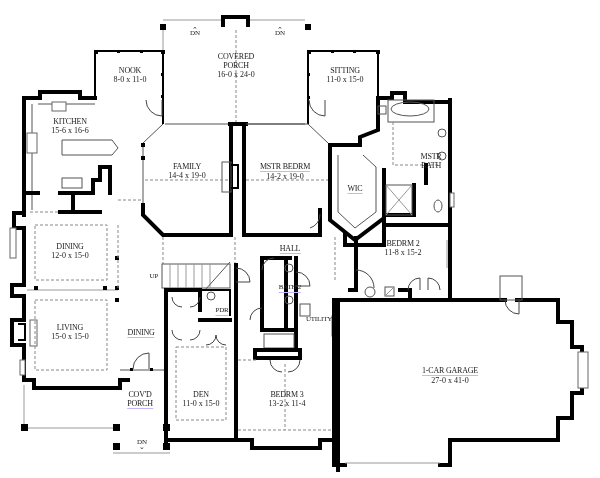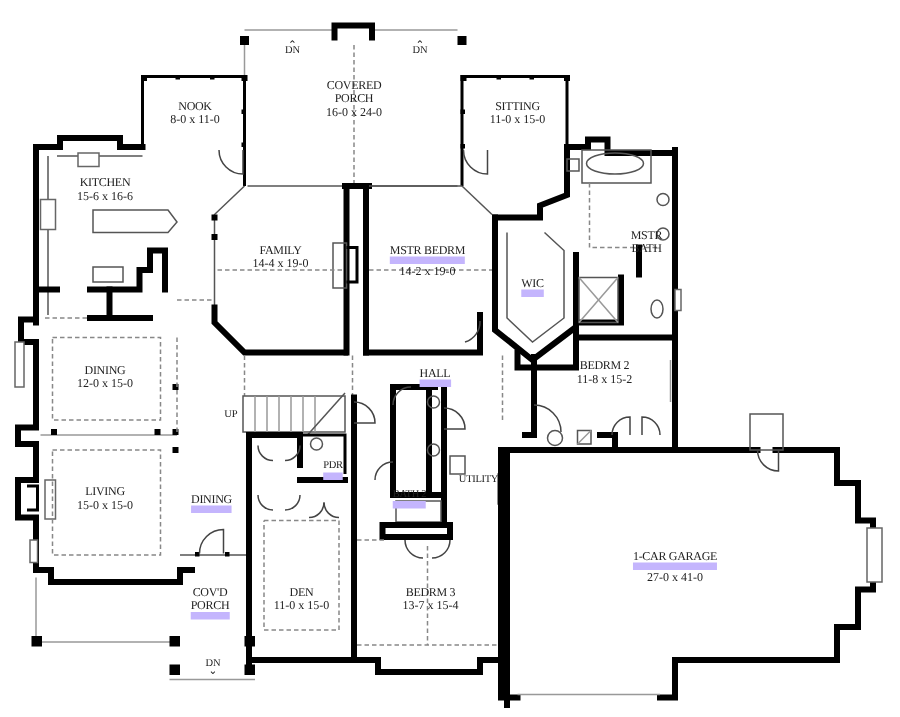--- a/index.html
+++ b/index.html
@@ -9,21 +9,21 @@
   .wall-t { stroke: #000; stroke-width: 2; fill: none; }
   .thin { stroke: #555; stroke-width: 1; fill: none; }
   .light { stroke: #999; stroke-width: 1; fill: none; }
   .dash { stroke: #888; stroke-width: 1; fill: none; stroke-dasharray: 3 2; }
   .win { stroke: #666; stroke-width: 1; fill: #fff; }
   .post { fill: #000; }
   .door { stroke: #444; stroke-width: 1; fill: none; }
   .lbl { position: absolute; font-family: "Liberation Serif", serif; font-size: 8px; color: #222;
          text-align: center; line-height: 9px; white-space: nowrap; transform: translateX(-50%); }
   .lbl .name { display: block; letter-spacing: -0.2px; }
-  .lbl .name.u { border-bottom: 5px solid #c4b5fd; padding-bottom: 0px; }
+  .lbl .name.u { border-bottom: 1px solid #c4b5fd; padding-bottom: 0px; }
   .lbl .dim { display: block; }
   .small { font-size: 7px; }
 </style>
 </head>
 <body>
 
 <svg id="plan" viewBox="0 0 600 478" xmlns="http://www.w3.org/2000/svg">
 
   <g>
     <polyline class="light" points="163,27 163,123"></polyline>
@@ -271,21 +271,21 @@
   <span class="name">DINING</span>
   <span class="dim">12-0 x 15-0</span>
 </div>
 <div class="lbl" style="left:290px;top:244px;text-align:center;">
   <span class="name u">HALL</span>
 </div>
 <div class="lbl" style="left:403px;top:239px;">
   <span class="name">BEDRM 2</span>
   <span class="dim">11-8 x 15-2</span>
 </div>
-<div class="lbl small" style="left:273px;top:283px;margin-top:42px;">
+<div class="lbl small" style="left:290px;top:283px;">
   <span class="name u">BATH 2</span>
 </div>
 <div class="lbl small" style="left:222px;top:306px;">
   <span class="name u">PDR</span>
 </div>
 <div class="lbl small" style="left:319px;top:315px;">
   <span class="name">UTILITY</span>
 </div>
 <div class="lbl" style="left:70px;top:323px;">
   <span class="name">LIVING</span>
@@ -293,21 +293,21 @@
 </div>
 <div class="lbl" style="left:141px;top:328px;">
   <span class="name u">DINING</span>
 </div>
 <div class="lbl" style="left:201px;top:390px;">
   <span class="name">DEN</span>
   <span class="dim">11-0 x 15-0</span>
 </div>
 <div class="lbl" style="left:287px;top:390px;">
   <span class="name">BEDRM 3</span>
-  <span class="dim">13-7 x 15-4</span>
+  <span class="dim">13-2 x 11-4</span>
 </div>
 <div class="lbl" style="left:450px;top:366px;">
   <span class="name u">1-CAR GARAGE</span>
   <span class="dim">27-0 x 41-0</span>
 </div>
 <div class="lbl" style="left:140px;top:390px;">
   <span class="name">COV'D</span>
   <span class="name u">PORCH</span>
 </div>
 

